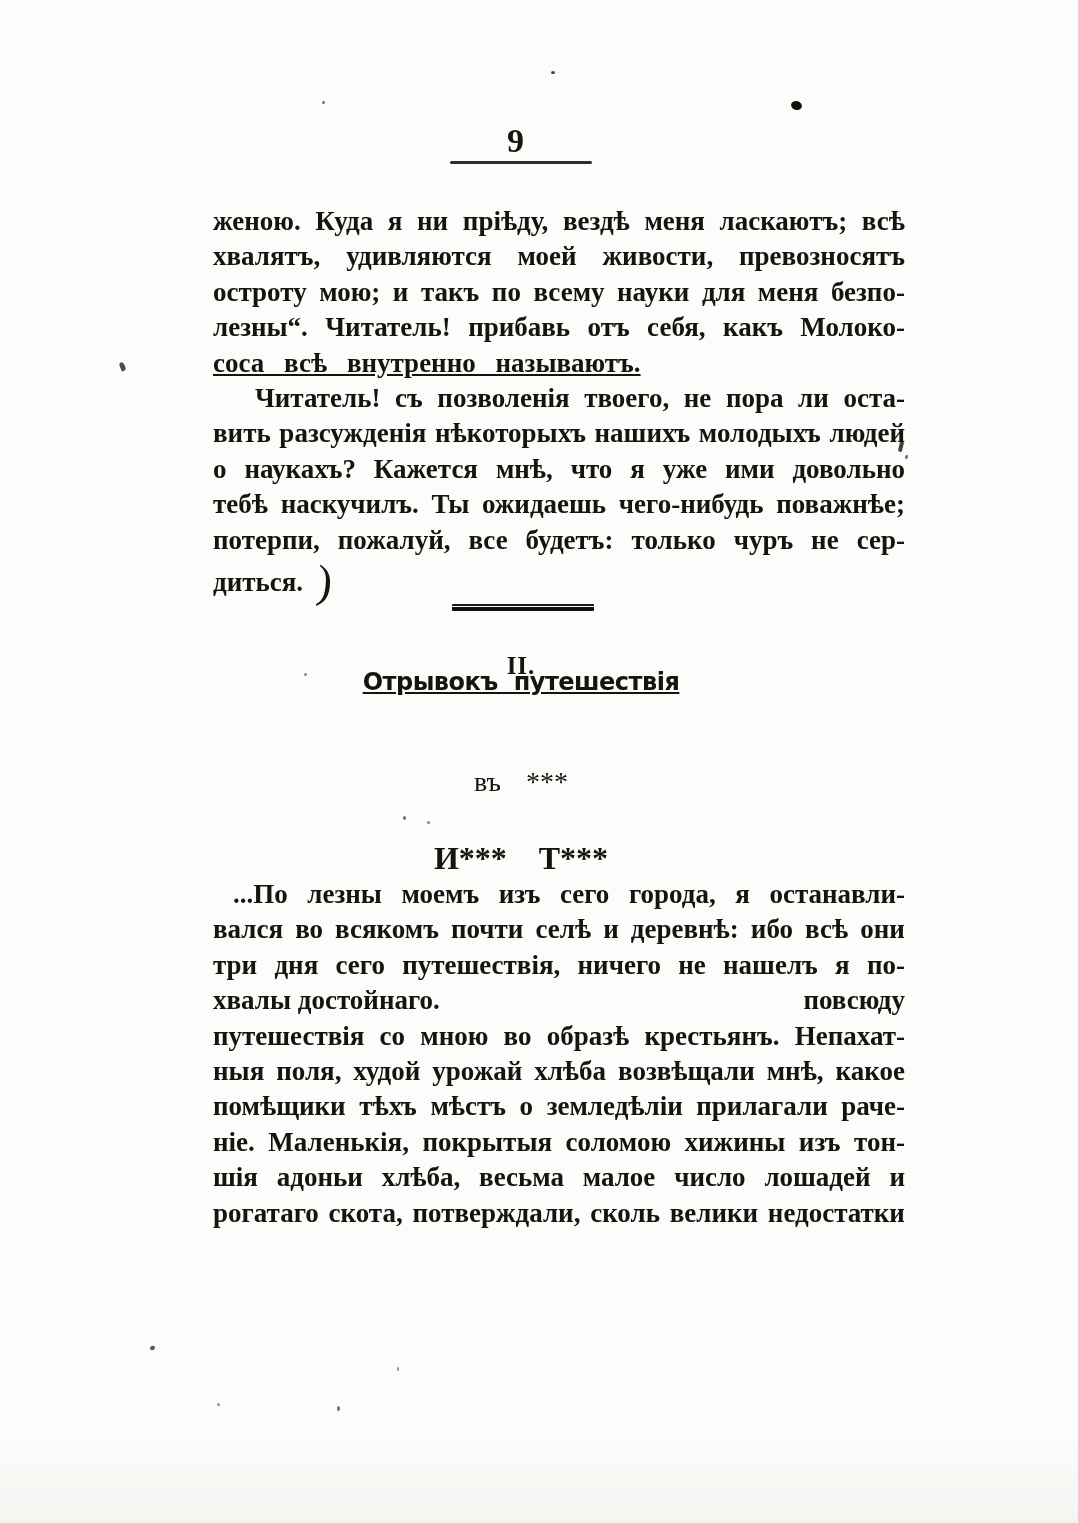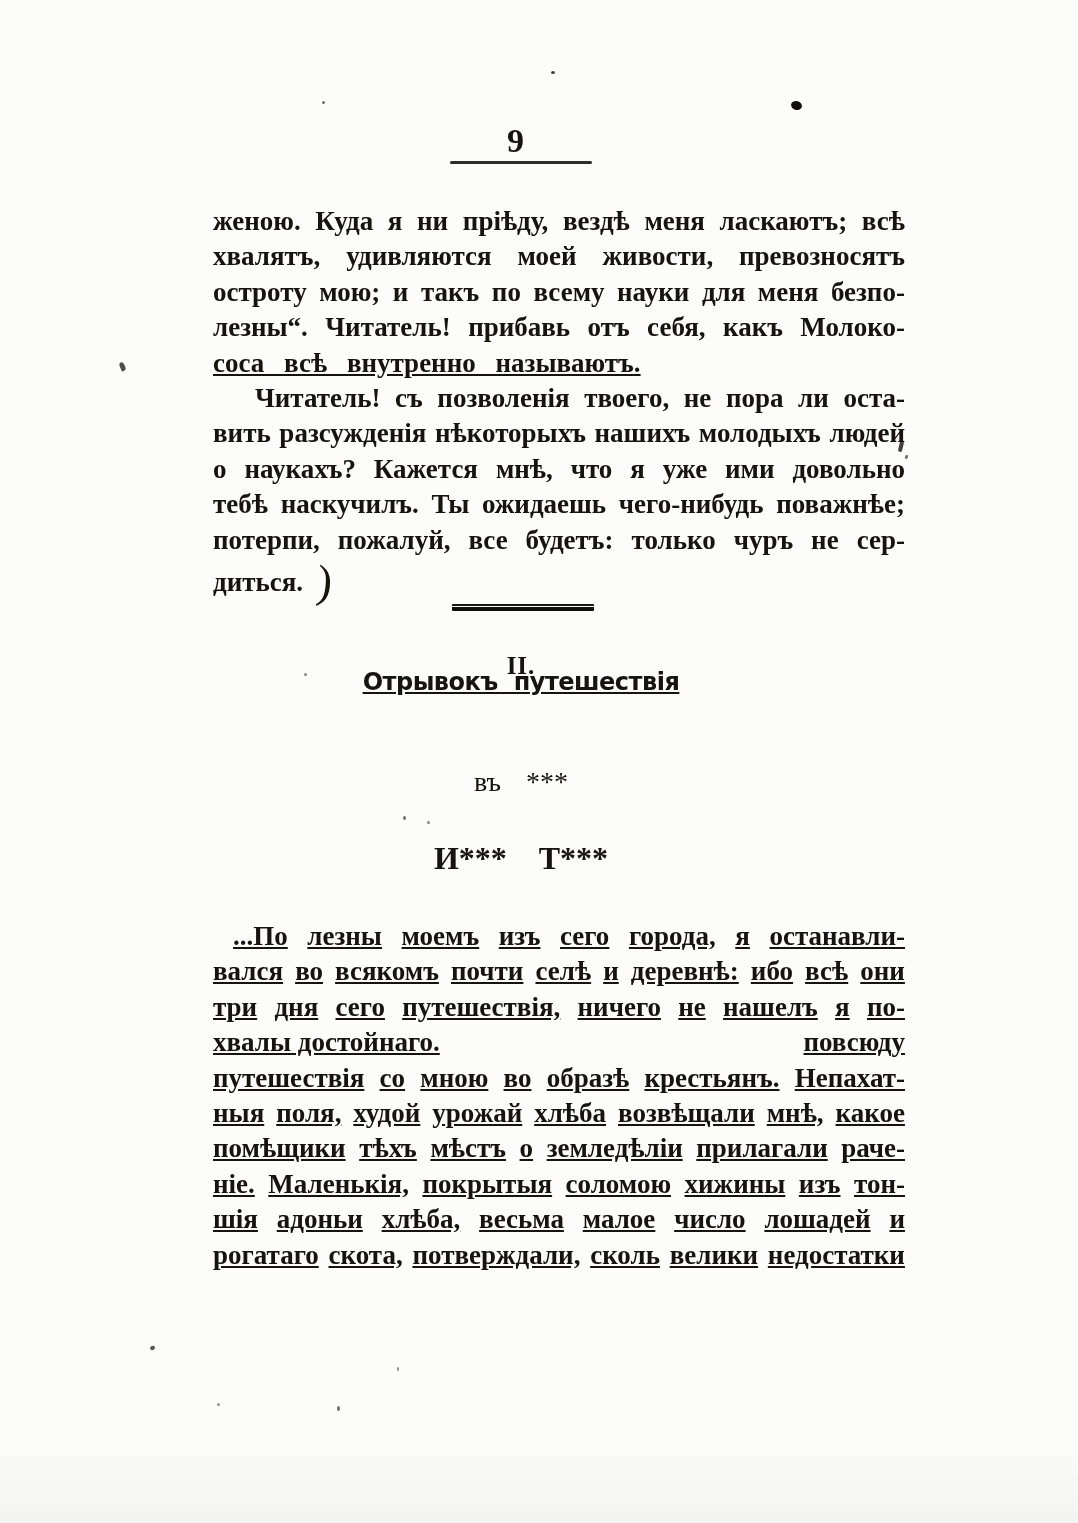--- a/index.html
+++ b/index.html
@@ -21,21 +21,21 @@
 
   
   .pagenum-wrap{position:absolute;left:146px;top:122px;width:740px;text-align:center;}
   .pagenum{font-size:34px;font-weight:700;letter-spacing:1px;}
   .pagenum-rule{position:absolute;left:450px;top:161px;width:142px;height:3px;
     background:#1b1b18;border-radius:2px;opacity:.92;}
 
   
   .para{position:absolute;left:165px;width:740px;}
   .p12{top:204px;}
-  .p3{top:919px;text-decoration:underline;}
+  .p3{top:877px;}
   .line{
     height:35.4px;line-height:35.4px;
     font-size:27px;font-weight:700;
     white-space:nowrap;
     margin-left:48px;
   }
   .just{display:flex;justify-content:space-between;}
   .flexline{display:flex;justify-content:space-between;align-items:baseline;gap:36px;}
   .ind42{padding-left:42px;}
   .ind20{padding-left:20px;}

